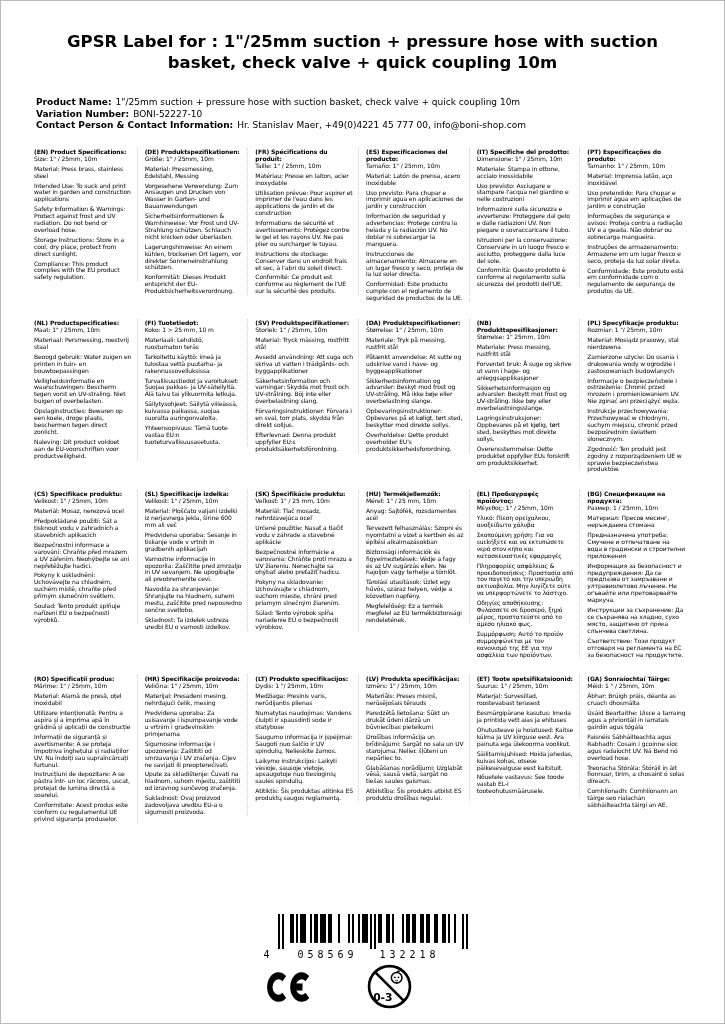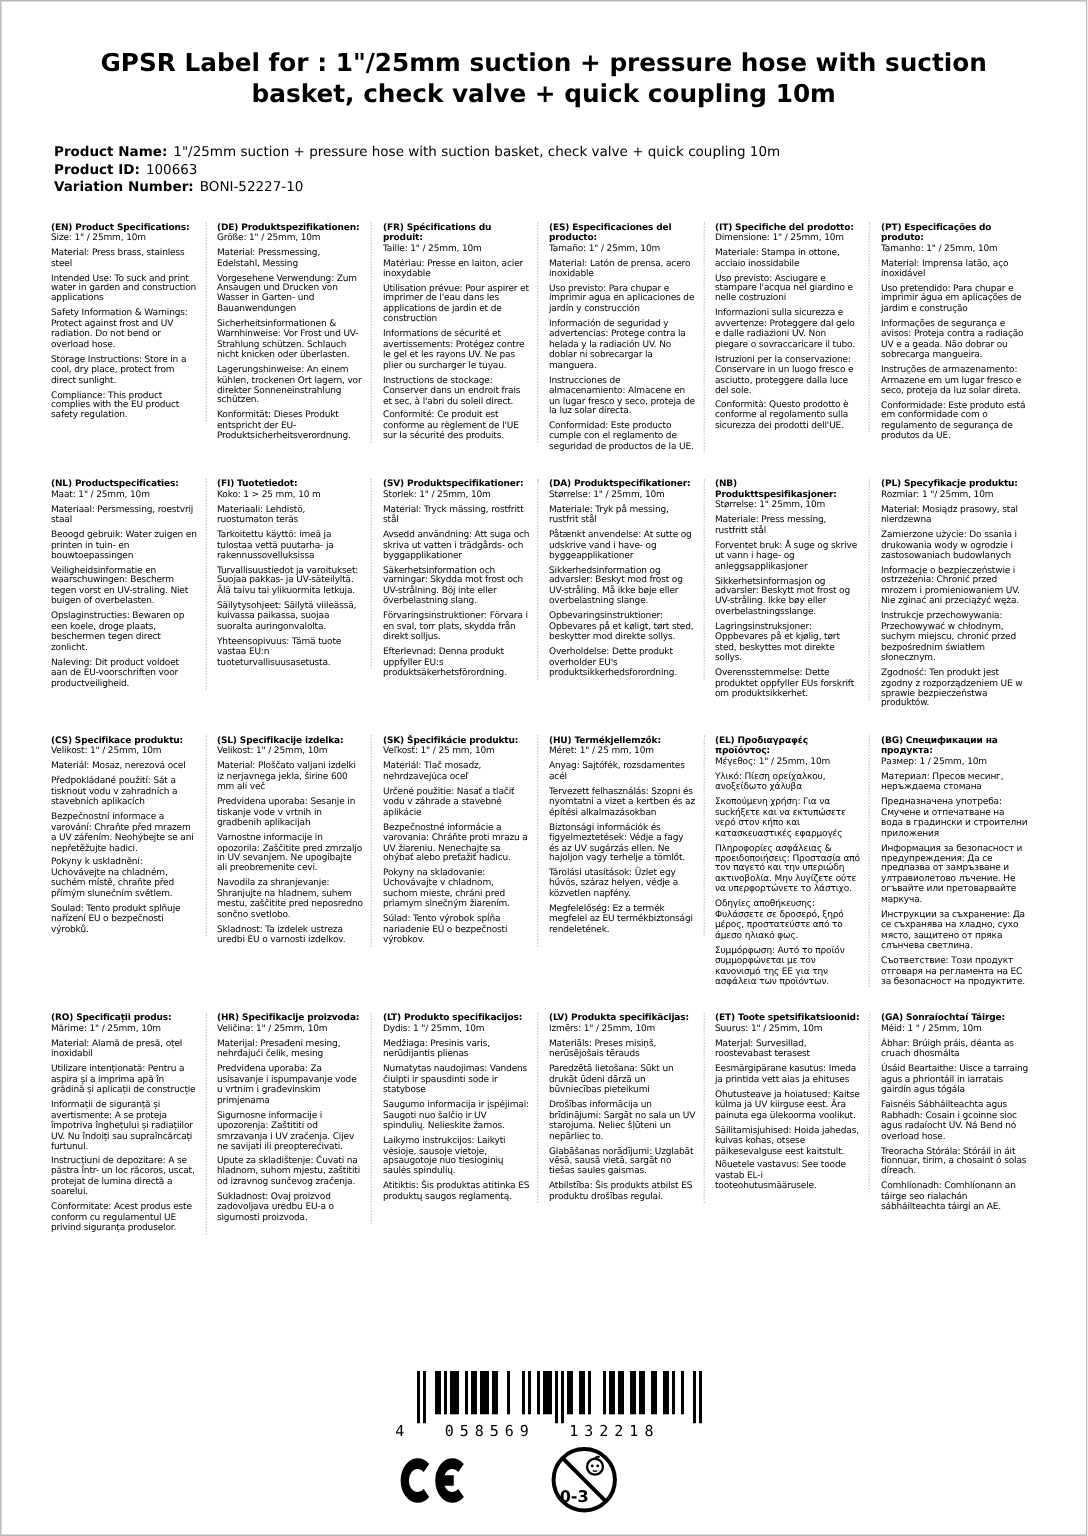--- a/index.html
+++ b/index.html
@@ -32,51 +32,51 @@
   .block { padding-right: 5px; border-right: 1px dotted #cfcfcf; min-height: 10px; }
   .block:nth-child(6n) { border-right: none; }
   .block-heading { font-size: 6px; line-height: 7px; font-weight: bold; letter-spacing: -0.1px; }
   .block-p { font-size: 6px; line-height: 6.9px; margin-top: 3px; letter-spacing: -0.1px; }
   .block-p:first-child { margin-top: 1px; }
   .footer { position: absolute; left: 0; right: 0; bottom: 14px; }
   .barcode-wrap { position: relative; width: 214px; margin: 0 auto; height: 46px; }
   .barcode-svg { position: absolute; left: 22px; top: 0; }
   .bc-digit { position: absolute; font-size: 10px; line-height: 10px; bottom: 0; font-family: "DejaVu Sans Mono", monospace; }
   .bc-first { left: 8px; }
-  .bc-left  { left: 30px; width: 82px; text-align: center; letter-spacing: 4px; }
+  .bc-left  { left: 42px; width: 82px; letter-spacing: 4px; }
   .bc-right { left: 124px; width: 82px; text-align: left; letter-spacing: 4px; }
   .marks {
     display: flex; align-items: center; justify-content: center;
     gap: 52px; margin-top: 4px; transform: translateX(-24px);
   }
   .ce-svg { display: block; }
   .age-svg { display: block; }
 </style>
 </head>
 <body>
 
 <div class="page">
 
   <h1 class="title">GPSR Label for : 1"/25mm suction + pressure hose with suction basket, check valve + quick coupling 10m</h1>
 
   <div class="info">
   <div class="info-row">
     <span class="info-label">Product Name:</span><span class="info-value">1"/25mm suction + pressure hose with suction basket, check valve + quick coupling 10m</span>
   </div>
 
-  <div class="info-row">
-    <span class="info-label">Product ID:</span><span class="info-value">100663</span>
-  </div>
 
   <div class="info-row">
     <span class="info-label">Variation Number:</span><span class="info-value">BONI-52227-10</span>
   </div>
 
 
 
+  <div class="info-row">
+    <span class="info-label">Contact Person &amp; Contact Information:</span><span class="info-value">Hr. Stanislav Maer, +49(0)4221 45 777 00, info@boni-shop.com</span>
+  </div>
 </div>
 
   <div class="grid">
   <div class="block">
     <h3 class="block-heading">(EN) Product Specifications:</h3>
     <div class="block-paragraphs">
           <p class="block-p">Size: 1" / 25mm, 10m</p>
           <p class="block-p">Material: Press brass, stainless steel</p>
           <p class="block-p">Intended Use: To suck and print water in garden and construction applications</p>
           <p class="block-p">Safety Information &amp; Warnings: Protect against frost and UV radiation. Do not bend or overload hose.</p>

